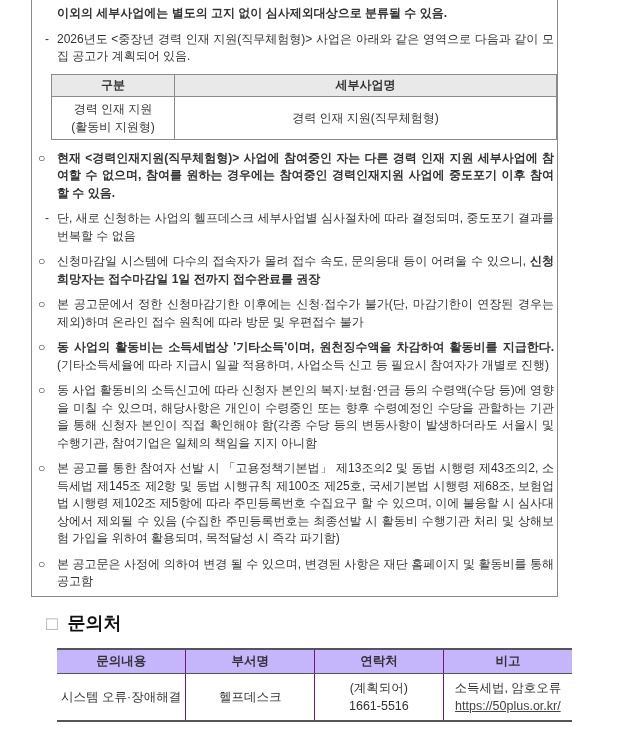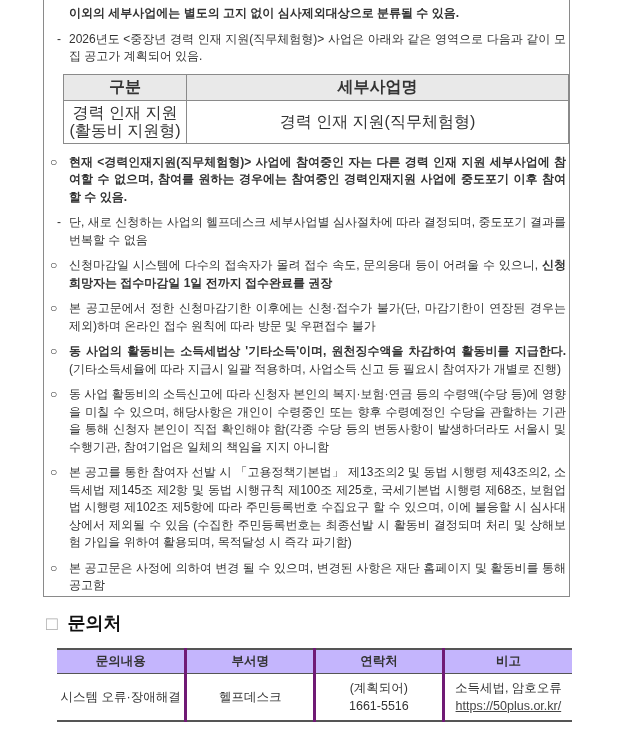--- a/index.html
+++ b/index.html
@@ -9,21 +9,21 @@
     position: relative;
     overflow: hidden;
     font-family: "Liberation Sans", "DejaVu Sans", sans-serif;
     font-size: 12px;
     color: #333333;
   }
 
   
   .notice-box {
     position: absolute;
-    left: 43px; top: 0;
+    left: 31px; top: 0;
     width: 527px; height: 597px;
     box-sizing: border-box;
     border: 1px solid #8a8a8a;
     border-top: none;
     padding: 5px 3px 0 6px;
     overflow: hidden;
   }
 
   .para { display: flex; margin-bottom: 8px; line-height: 17.5px; }
   .para .marker { flex: 0 0 19px; box-sizing: border-box; }
@@ -36,21 +36,21 @@
   .program-table {
     border-collapse: collapse;
     margin: 3px 0 10px 13px;
     width: 506px;
     table-layout: fixed;
   }
   .program-table th, .program-table td {
     border: 1px solid #8a8a8a;
     text-align: center;
     vertical-align: middle;
-    font-size: 16px;
+    font-size: 12px;
     padding: 2px 2px;
   }
   .program-table th {
     background: #e9e9e9;
     font-weight: bold;
     height: 17px;
   }
   .program-table td { height: 38px; line-height: 18px; }
   .program-table .col-category { width: 118px; }
 
@@ -85,21 +85,21 @@
     border-bottom: 2px solid #555555;
   }
   .contact-table th {
     background: #c4b5fd;
     font-weight: bold;
     height: 21px;
     border-bottom: 1px solid #555555;
     padding: 1px 0;
   }
   .contact-table th + th, .contact-table td + td {
-    border-left: 3px solid #701a75;
+    border-left: 1px solid #701a75;
   }
   .contact-table td {
     vertical-align: middle;
     padding: 3px 2px;
     line-height: 18px;
   }
   .contact-table tr.row-1 td { height: 17px; border-bottom: 1px solid #aaaaaa; }
   .contact-table tr.row-2 td { height: 40px; }
   .contact-link {
     color: #444444;
@@ -165,21 +165,21 @@
     <span class="ptext"><span class="emph">동 사업의 활동비는 소득세법상 '기타소득'이며, 원천징수액을 차감하여 활동비를 지급한다.</span><span> (기타소득세율에 따라 지급시 일괄 적용하며, 사업소득 신고 등 필요시 참여자가 개별로 진행)</span></span>
   </div>
 
   <div class="para">
     <span class="marker">○</span>
     <span class="ptext">동 사업 활동비의 소득신고에 따라 신청자 본인의 복지·보험·연금 등의 수령액(수당 등)에 영향을 미칠 수 있으며, 해당사항은 개인이 수령중인 또는 향후 수령예정인 수당을 관할하는 기관을 통해 신청자 본인이 직접 확인해야 함(각종 수당 등의 변동사항이 발생하더라도 서울시 및 수행기관, 참여기업은 일체의 책임을 지지 아니함</span>
   </div>
 
   <div class="para">
     <span class="marker">○</span>
-    <span class="ptext">본 공고를 통한 참여자 선발 시 「고용정책기본법」 제13조의2 및 동법 시행령 제43조의2, 소득세법 제145조 제2항 및 동법 시행규칙 제100조 제25호, 국세기본법 시행령 제68조, 보험업법 시행령 제102조 제5항에 따라 주민등록번호 수집요구 할 수 있으며, 이에 불응할 시 심사대상에서 제외될 수 있음 (수집한 주민등록번호는 최종선발 시 활동비 결정되며 처리 및 상해보험 가입을 위하여 활용되며, 목적달성 시 즉각 파기함)</span>
+    <span class="ptext">본 공고를 통한 참여자 선발 시 「고용정책기본법」 제13조의2 및 동법 시행령 제43조의2, 소득세법 제145조 제2항 및 동법 시행규칙 제100조 제25호, 국세기본법 시행령 제68조, 보험업법 시행령 제102조 제5항에 따라 주민등록번호 수집요구 할 수 있으며, 이에 불응할 시 심사대상에서 제외될 수 있음 (수집한 주민등록번호는 최종선발 시 활동비 수행기관 처리 및 상해보험 가입을 위하여 활용되며, 목적달성 시 즉각 파기함)</span>
   </div>
 
   <div class="para">
     <span class="marker">○</span>
     <span class="ptext">본 공고문은 사정에 의하여 변경 될 수 있으며, 변경된 사항은 재단 홈페이지 및 활동비를 통해 공고함</span>
   </div>
 
 </div>
 
 <div class="contact-heading">

